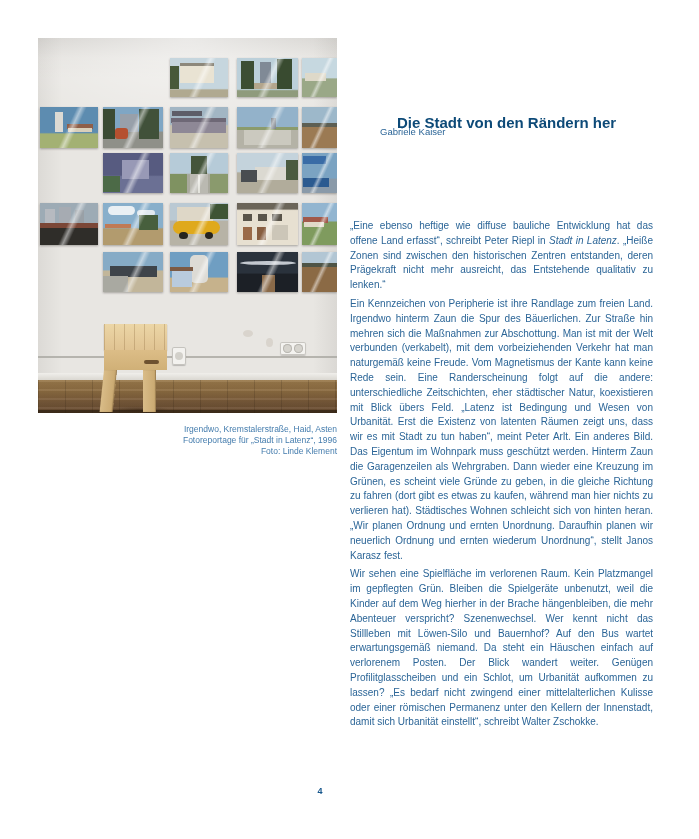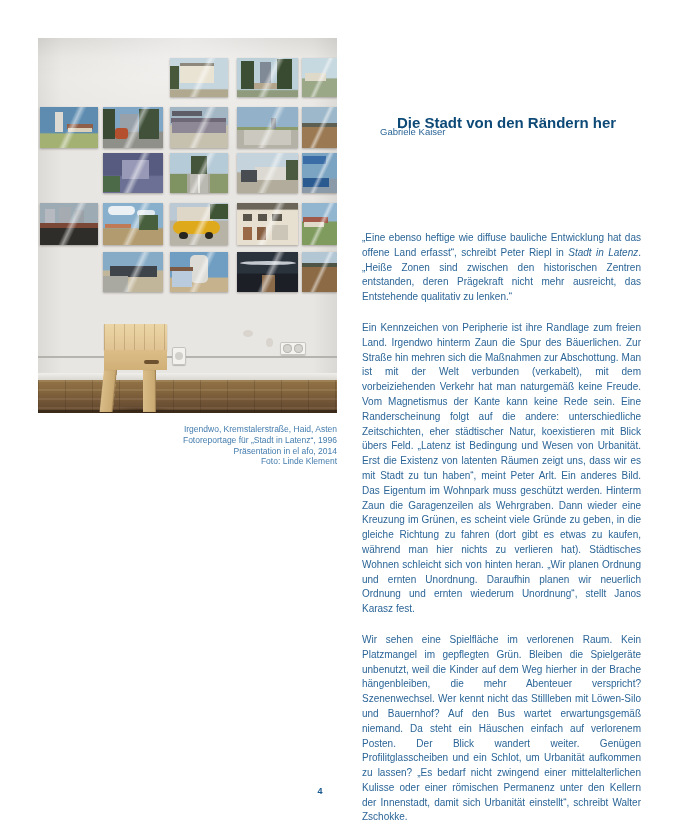--- a/index.html
+++ b/index.html
@@ -94,21 +94,21 @@
   }
   .article .author{
     position:absolute;left:34px;top:29px;
     font-size:9.5px;color:var(--body-color,#2b6597);
   }
   .article .body{
     position:absolute;left:0;top:118px;width:311px;
     font-size:10px;line-height:14.8px;color:var(--body-color,#2b6597);
     text-align:justify;hyphens:auto;-webkit-hyphens:auto;
   }
-  .article .body p{margin:16px;}
+  .article .body p{margin:4px;}
   .article .body em{font-style:italic;}
 
   .page-number{
     position:absolute;left:311px;top:786px;width:18px;text-align:center;
     font-size:9px;font-weight:bold;color:var(--pagenum-color,#15568c);
   }
 </style>
 </head>
 <body>
 
@@ -239,21 +239,20 @@
       <div class="bench-apron"></div>
       <div class="bench-slot"></div>
       <div class="bench-leg left"></div>
       <div class="bench-leg right"></div>
     </div>
   </div>
 
   <div class="caption">
     <div>Irgendwo, Kremstalerstraße, Haid, Asten</div>
     <div>Fotoreportage für „Stadt in Latenz“, 1996</div>
-    <div>Präsentation in el afo, 2014</div>
     <div>Foto: Linde Klement</div>
   </div>
 
   <div class="article">
     <h1>Die Stadt von den Rändern her</h1>
     <div class="author">Gabriele Kaiser</div>
     <div class="body" lang="de">
         <p><span>„Eine ebenso heftige wie diffuse bauliche Entwicklung hat das offene Land erfasst“, schreibt Peter Riepl in </span><em>Stadt in Latenz</em><span>. „Heiße Zonen sind zwischen den historischen Zentren entstanden, deren Prägekraft nicht mehr ausreicht, das Entstehende qualitativ zu lenken.“</span></p>
         <p><span>Ein Kennzeichen von Peripherie ist ihre Randlage zum freien Land. Irgendwo hinterm Zaun die Spur des Bäuerlichen. Zur Straße hin mehren sich die Maßnahmen zur Abschottung. Man ist mit der Welt verbunden (verkabelt), mit dem vorbeiziehenden Verkehr hat man naturgemäß keine Freude. Vom Magnetismus der Kante kann keine Rede sein. Eine Randerscheinung folgt auf die andere: unterschiedliche Zeitschichten, eher städtischer Natur, koexistieren mit Blick übers Feld. „Latenz ist Bedingung und Wesen von Urbanität. Erst die Existenz von latenten Räumen zeigt uns, dass wir es mit Stadt zu tun haben“, meint Peter Arlt. Ein anderes Bild. Das Eigentum im Wohnpark muss geschützt werden. Hinterm Zaun die Garagenzeilen als Wehrgraben. Dann wieder eine Kreuzung im Grünen, es scheint viele Gründe zu geben, in die gleiche Richtung zu fahren (dort gibt es etwas zu kaufen, während man hier nichts zu verlieren hat). Städtisches Wohnen schleicht sich von hinten heran. „Wir planen Ordnung und ernten Unordnung. Daraufhin planen wir neuerlich Ordnung und ernten wiederum Unordnung“, stellt Janos Karasz fest.</span></p>
         <p><span>Wir sehen eine Spielfläche im verlorenen Raum. Kein Platzmangel im gepflegten Grün. Bleiben die Spielgeräte unbenutzt, weil die Kinder auf dem Weg hierher in der Brache hängenbleiben, die mehr Abenteuer verspricht? Szenenwechsel. Wer kennt nicht das Stillleben mit Löwen-Silo und Bauernhof? Auf den Bus wartet erwartungsgemäß niemand. Da steht ein Häuschen einfach auf verlorenem Posten. Der Blick wandert weiter. Genügen Profilitglasscheiben und ein Schlot, um Urbanität aufkommen zu lassen? „Es bedarf nicht zwingend einer mittelalterlichen Kulisse oder einer römischen Permanenz unter den Kellern der Innenstadt, damit sich Urbanität einstellt“, schreibt Walter Zschokke.</span></p>

